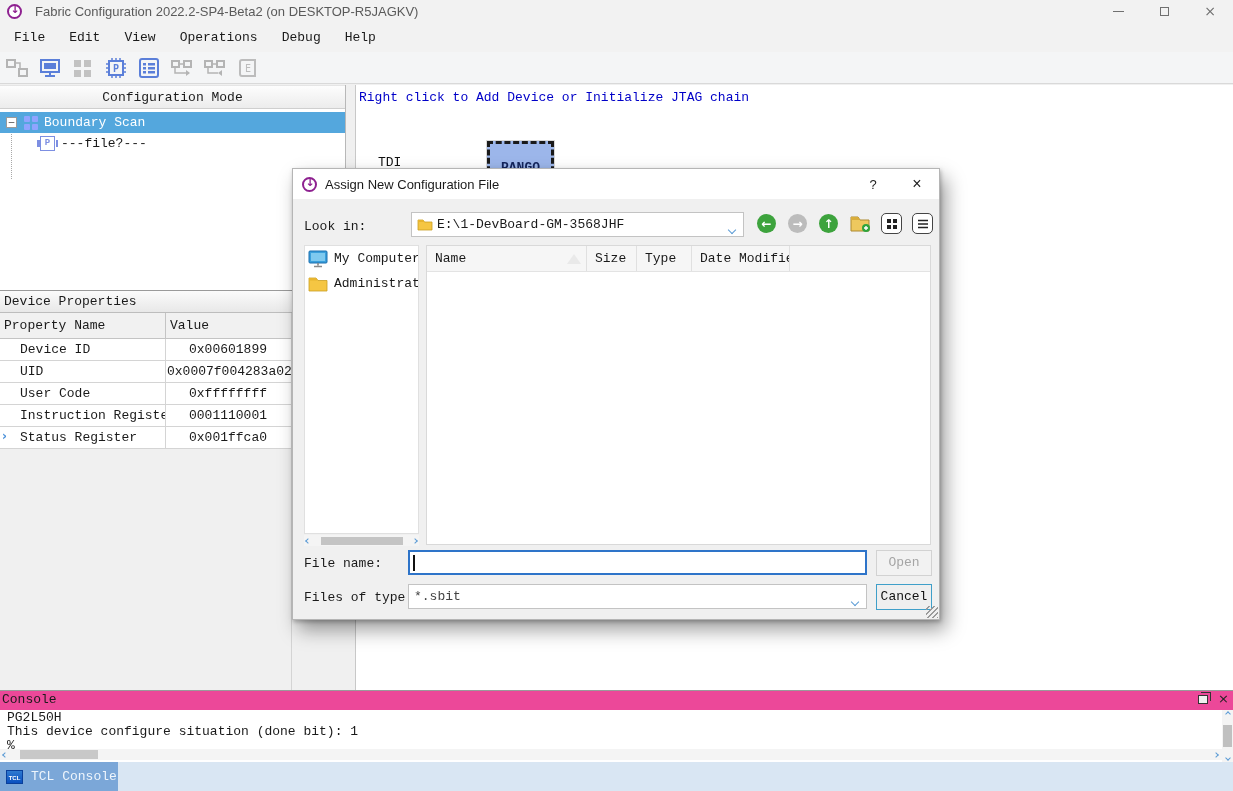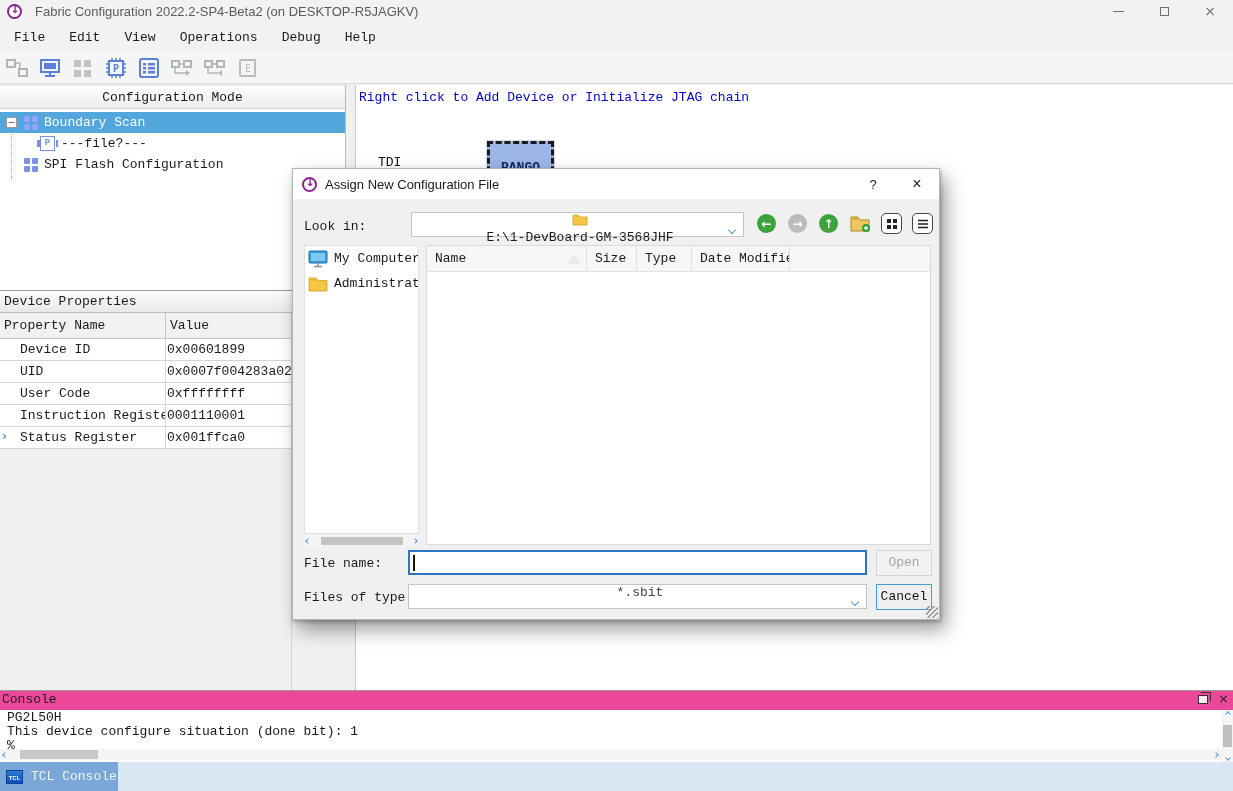--- a/index.html
+++ b/index.html
@@ -44,21 +44,21 @@
   .chip-ic::after { right:-4px; top:3px; width:2.5px; height:7px; }
   .tree-label { margin-left:6px; white-space:nowrap; }
 
   .dp-panel { position:absolute; left:0; top:205px; width:100%; height:400px; background:#f0f0f0; }
   .dp-hd { height:23px; background:linear-gradient(#fbfbfb,#e8e8e8); border-top:1px solid #9a9a9a; border-bottom:1px solid #bdbdbd; line-height:22px; padding-left:4px; }
   .dp-cols { height:26px; background:#f1f1f1; border-bottom:1px solid #c4c4c4; display:flex; width:291px; }
   .dp-col-name { width:166px; padding:5px 0 0 4px; border-right:1px solid #c4c4c4; }
   .dp-col-val { width:125px; padding:5px 0 0 4px; }
   .dp-row { height:22px; display:flex; width:291px; background:#fff; border-bottom:1px solid #d4d4d4; position:relative; }
   .dp-name { width:166px; padding:3px 0 0 20px; border-right:1px solid #d4d4d4; white-space:nowrap; overflow:hidden; }
-  .dp-val { width:125px; padding:3px 2px 0 1px; text-align:left; white-space:nowrap; overflow:hidden; }
+  .dp-val { width:125px; padding:3px 2px 0 1px; text-align:center; white-space:nowrap; overflow:hidden; }
   .dp-exp { position:absolute; left:2px; top:2px; color:#4a90d9; font:bold 12px "DejaVu Sans",sans-serif; }
   .dp-right-gap { position:absolute; left:291px; top:23px; width:55px; bottom:0; background:#f0f0f0; border-left:1px solid #d4d4d4; }
 
   
   .canvas { position:absolute; left:355px; top:85px; width:878px; height:605px; background:#ffffff; border-left:1px solid #c8c8c8; }
   .canvas-hint { position:absolute; left:3px; top:5px; color:#0000c8; }
   .pin-label { position:absolute; left:22px; top:70px; color:#111; }
   .chip-dev { position:absolute; left:131px; top:56px; width:67px; height:48px; background:#9cb6ea; border:3px dashed #1a1a1a; outline:1px solid #d9d9d9; text-align:center; padding-top:16px; font-weight:bold; color:#13245c; }
 
   
@@ -84,21 +84,21 @@
   .tcl-tab { position:absolute; left:0; top:0; width:118px; height:29px; background:#7ba7d8; display:flex; align-items:center; gap:8px; padding-left:6px; }
   .tcl-ic { width:17px; height:14px; background:linear-gradient(#2f7ad0,#0a50c0); color:#fff; font:bold 6px/14px "Liberation Sans",sans-serif; text-align:center; border:1px solid #0a3f9a; }
   .tcl-label { color:#eef5fc; }
 
   
   .dialog { position:absolute; left:292px; top:168px; width:648px; height:452px; background:#f0f0f0; border:1px solid #b5b5b5; box-shadow:6px 10px 18px rgba(0,0,0,0.38), 1px 2px 4px rgba(0,0,0,0.25); z-index:100; font-size:13px; }
   .dlg-titlebar { height:30px; background:#ffffff; display:flex; align-items:center; }
   .dlg-title { font-family:"Liberation Sans",sans-serif; font-size:13px; color:#1a1a1a; margin-left:8px; }
   .dlg-tb-btns { position:absolute; right:0; top:0; height:30px; display:flex; }
   .dlg-tb-btn { width:44px; height:30px; display:flex; align-items:center; justify-content:center; font-family:"Liberation Sans",sans-serif; color:#222; }
-  .combo { background:#fff; border:1px solid #c3c3c3; height:25px; display:flex; align-items:center; position:relative; padding-left:5px; gap:4px;flex-direction:column; }
+  .combo { background:#fff; border:1px solid #c3c3c3; height:25px; display:flex; align-items:center; position:relative; padding-left:5px; gap:4px; }
   .combo .chev-wrap { position:absolute; right:8px; top:9px; }
   .circle-btn { width:19px; height:19px; border-radius:50%; display:flex; align-items:center; justify-content:center; color:#fff; font:bold 12px/12px "DejaVu Sans",sans-serif; }
   .green { background:#3da33d; }
   .graycirc { background:#bcbcbc; }
   .view-btn { width:21px; height:21px; border:1.5px solid #444; border-radius:5px; background:#fff; display:flex; align-items:center; justify-content:center; }
   .places { position:absolute; left:11px; top:76px; width:115px; height:289px; background:#fff; border:1px solid #e0e0e0; overflow:hidden; }
   .place-item { height:25px; display:flex; align-items:center; gap:6px; padding-left:3px; white-space:nowrap; }
   .places-hscroll { position:absolute; left:11px; top:366px; width:115px; height:11px; background:#f4f4f4; display:flex; align-items:center; justify-content:space-between; padding:0 2px; }
   .places-hthumb { width:82px; height:8px; background:#c4c4c4; }
   .filelist { position:absolute; left:133px; top:76px; width:505px; height:300px; background:#fff; border:1px solid #d9d9d9; }
@@ -226,29 +226,20 @@
               <span></span>
               <span></span>
               <span></span>
             </span>
           <span class="tree-label">Boundary Scan</span>
         </div>
         <div class="tree-row" style="padding-left:40px;">
           <span class="chip-ic">P</span>
           <span class="tree-label">---file?---</span>
         </div>
-        <div class="tree-row" style="padding-left:24px;">
-          <span class="grid-ic">
-              <span></span>
-              <span></span>
-              <span></span>
-              <span></span>
-            </span>
-          <span class="tree-label">SPI Flash Configuration</span>
-        </div>
       </div>
     </div>
 
     <div class="dp-panel">
       <div class="dp-hd">Device Properties</div>
       <div class="dp-cols">
         <span class="dp-col-name">Property Name</span>
         <span class="dp-col-val">Value</span>
       </div>
       <div class="dp-row">

